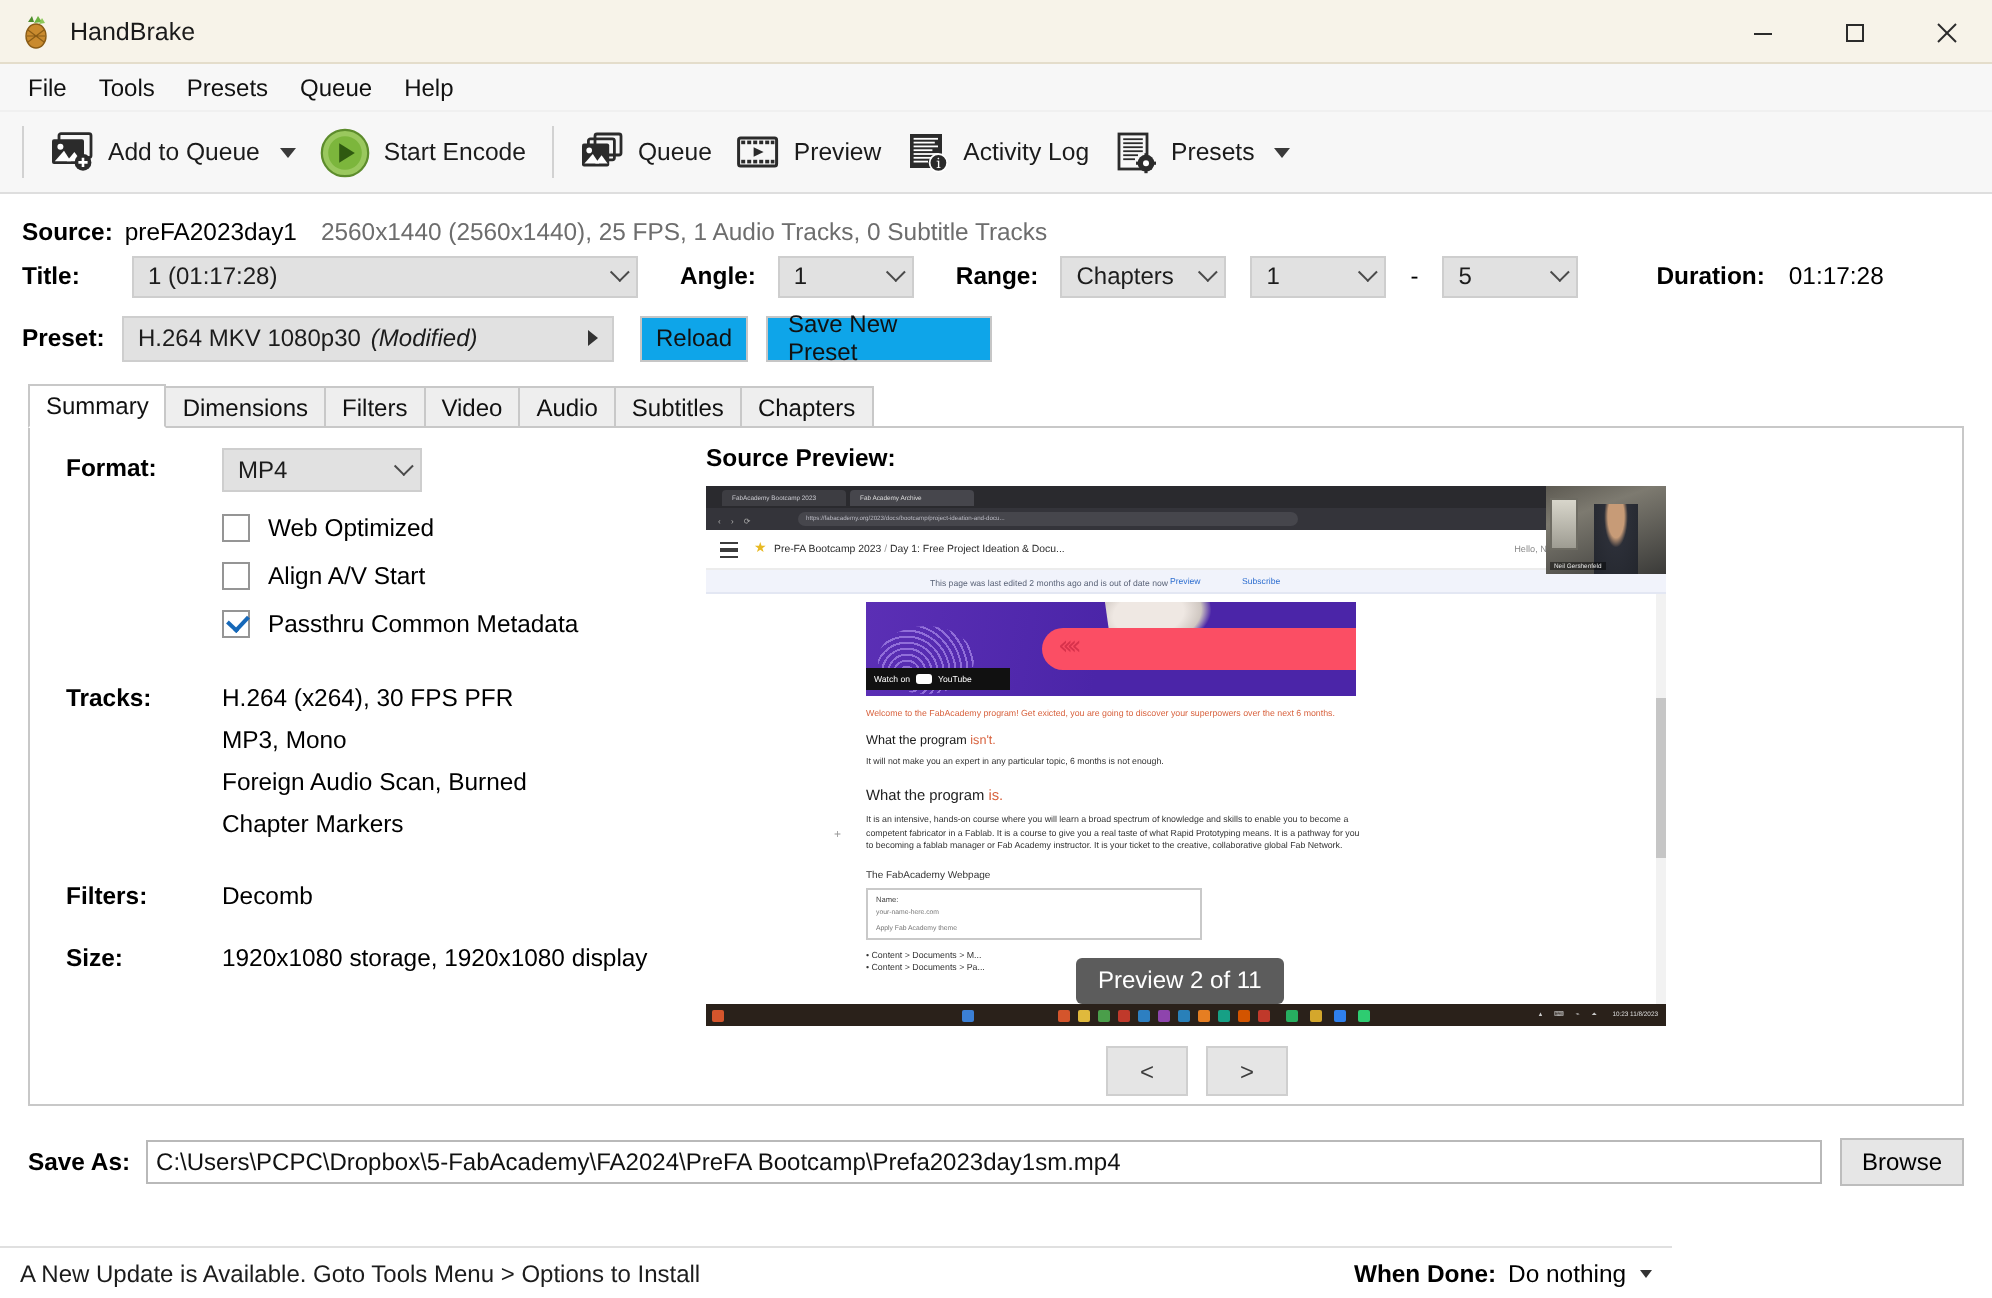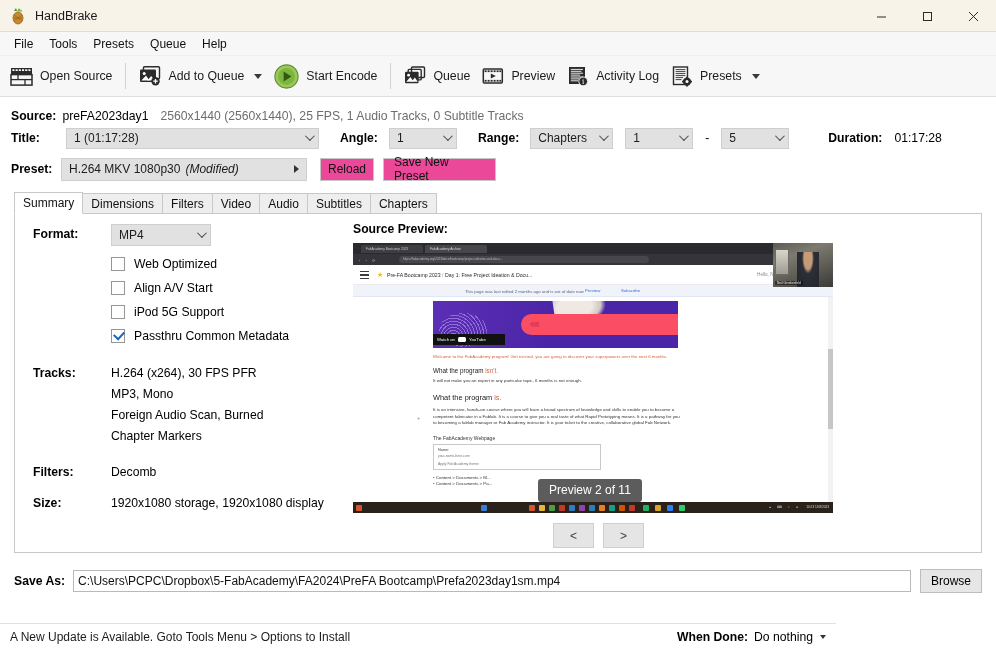--- a/index.html
+++ b/index.html
@@ -121,21 +121,21 @@
   }
   .combo .arrow-r {
     position: absolute; right: 7px; top: 50%;
     margin-top: -4px;
     width: 0; height: 0;
     border-top: 4px solid transparent;
     border-bottom: 4px solid transparent;
     border-left: 5px solid #333;
   }
   .btn {
-    background: #ec4899;
+    background: #0ea5e9;
     border: 1px solid #c6c6c6;
     height: 23px;
     font-size: 12px;
     padding: 0 10px;
     display: flex; align-items: center; justify-content: center;
     color: #111;
   }
 
   
   #presetrow {
@@ -463,40 +463,20 @@
 <div id="menubar">
   <div class="mi">File</div>
   <div class="mi">Tools</div>
   <div class="mi">Presets</div>
   <div class="mi">Queue</div>
   <div class="mi">Help</div>
 </div>
 
 <div id="toolbar">
 
-  <div class="tb-item">
-    <span>
-      <svg width="23" height="21" viewBox="0 0 23 21">
-        <rect x="1" y="2" width="21" height="6.2" fill="#2b2b2b"></rect>
-        <g fill="#fff">
-          <rect x="2.4" y="3.3" width="2.1" height="1.7"></rect>
-            <rect x="5.6" y="3.3" width="2.1" height="1.7"></rect>
-          <rect x="8.8" y="3.3" width="2.1" height="1.7"></rect>
-            <rect x="12" y="3.3" width="2.1" height="1.7"></rect>
-          <rect x="15.2" y="3.3" width="2.1" height="1.7"></rect>
-            <rect x="18.4" y="3.3" width="2.1" height="1.7"></rect>
-        </g>
-        <rect x="1" y="8.6" width="21" height="10.5" fill="none" stroke="#2b2b2b" stroke-width="1.5"></rect>
-        <line x1="1" y1="13.6" x2="22" y2="13.6" stroke="#2b2b2b" stroke-width="1.3"></line>
-        <line x1="8" y1="8.6" x2="8" y2="13.6" stroke="#2b2b2b" stroke-width="1.3"></line>
-        <line x1="15" y1="13.6" x2="15" y2="19" stroke="#2b2b2b" stroke-width="1.3"></line>
-      </svg>
-    </span>
-    <span class="tb-label">Open Source</span>
-  </div>
 
   <div class="tb-sep"></div>
 
   <div class="tb-item">
     <span>
       <svg width="22" height="20" viewBox="0 0 22 20">
         <rect x="4.5" y="0.8" width="16" height="12" rx="1" fill="none" stroke="#2b2b2b" stroke-width="1.4"></rect>
         <rect x="1" y="3.6" width="16" height="12.4" rx="1" fill="#2b2b2b"></rect>
         <circle cx="5.2" cy="7.4" r="1.5" fill="#fff"></circle>
         <path d="M2.4 14.6 L7 9.4 L10.4 14.6 Z" fill="#fff"></path>
@@ -679,24 +659,20 @@
     <div style="margin-left:78px; margin-top:6px;">
       <div class="chk-row">
         <span class="chkbox"></span>
         <span class="chk-label">Web Optimized</span>
       </div>
       <div class="chk-row">
         <span class="chkbox"></span>
         <span class="chk-label">Align A/V Start</span>
       </div>
       <div class="chk-row">
-        <span class="chkbox"></span>
-        <span class="chk-label">iPod 5G Support</span>
-      </div>
-      <div class="chk-row">
         <span class="chkbox checked"></span>
         <span class="chk-label">Passthru Common Metadata</span>
       </div>
     </div>
 
     <div class="s-row" style="margin-top:15px;">
       <div class="s-key">Tracks:</div>
       <div class="tracks-list">
         <div>H.264 (x264), 30 FPS PFR</div>
         <div>MP3, Mono</div>

